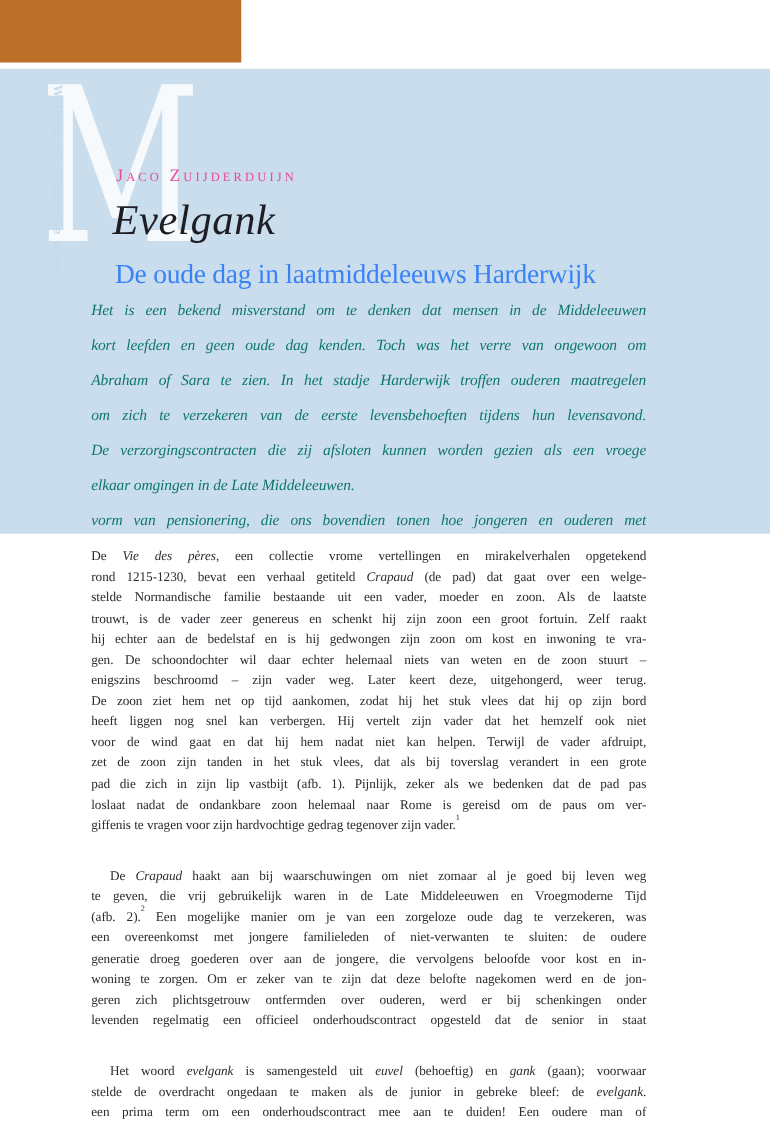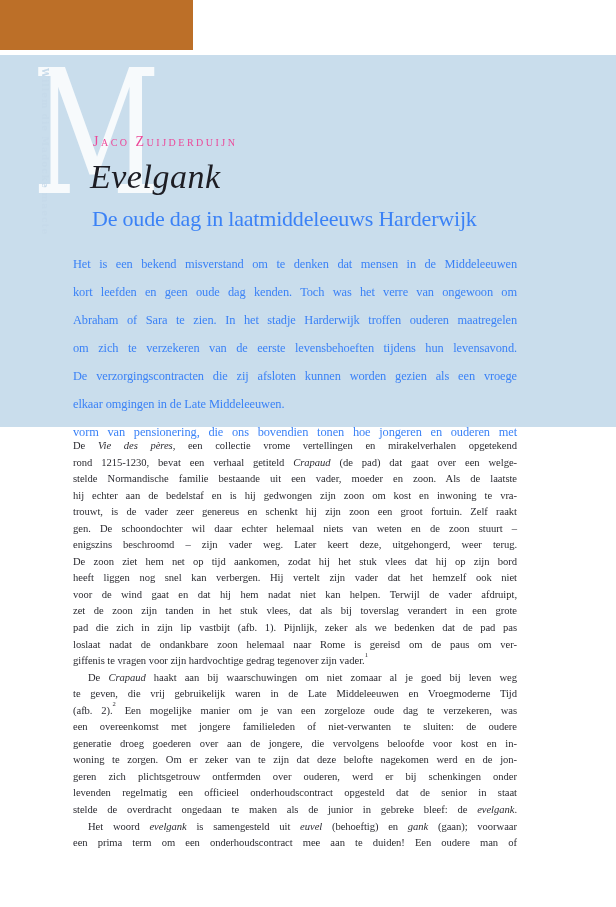--- a/index.html
+++ b/index.html
@@ -25,37 +25,37 @@
   .title{
     position:absolute;left:90px;top:158px;
     font-style:italic;font-size:34px;color:#1d1d24;letter-spacing:0.5px;
   }
   .subtitle{
     position:absolute;left:92px;top:206px;
     font-size:22px;color:#3b82f6;letter-spacing:-0.2px;
   }
 
   .intro{
-    position:absolute;left:73px;top:250px;width:444px;
-    font-size:12.4px;line-height:28px;color:#3b82f6;letter-spacing:-0.1px;
+    position:absolute;left:73px;top:234px;width:444px;
+    font-size:12.4px;line-height:28px;color:#0f766e;letter-spacing:-0.1px;font-style:italic;
   }
   .intro .iline{
     text-align:justify;text-align-last:justify;white-space:nowrap;
   }
   .intro .iline.left{text-align-last:left;}
 
   .body-text{
     position:absolute;left:73px;top:438px;width:444px;
     font-size:10.6px;line-height:16.55px;color:#2b2b31;letter-spacing:-0.05px;
   }
   .body-text .bline{
     text-align:justify;text-align-last:justify;white-space:nowrap;
   }
   .body-text .bline.left{text-align-last:left;}
-  .body-text .bline.indent{text-indent:15px;}
+  .body-text .bline.indent{text-indent:15px;margin-top:24px;}
   .it{font-style:italic;}
   sup{font-size:0.62em;line-height:0;position:relative;top:-0.45em;}
 </style>
 </head>
 <body>
 
 <div class="page">
 
   <div class="accent-bar" style="background: rgb(188, 111, 40);"></div>
   <div class="header-bg" style="background: rgb(201, 221, 236);"></div>
@@ -79,37 +79,37 @@
       <div class="iline">om zich te verzekeren van de eerste levensbehoeften tijdens hun levensavond.</div>
       <div class="iline">De verzorgingscontracten die zij afsloten kunnen worden gezien als een vroege</div>
       <div class="iline left">elkaar omgingen in de Late Middeleeuwen.</div>
       <div class="iline">vorm van pensionering, die ons bovendien tonen hoe jongeren en ouderen met</div>
     </div>
 
   <div class="body-text">
       <div class="bline"><span>De </span><span class="it">Vie des pères</span><span>, een collectie vrome vertellingen en mirakelverhalen opgetekend</span></div>
       <div class="bline"><span>rond 1215-1230, bevat een verhaal getiteld </span><span class="it">Crapaud</span><span> (de pad) dat gaat over een welge-</span></div>
       <div class="bline"><span>stelde Normandische familie bestaande uit een vader, moeder en zoon. Als de laatste</span></div>
+      <div class="bline"><span>trouwt, is de vader zeer genereus en schenkt hij zijn zoon een groot fortuin. Zelf raakt</span></div>
       <div class="bline"><span>hij echter aan de bedelstaf en is hij gedwongen zijn zoon om kost en inwoning te vra-</span></div>
-      <div class="bline"><span>trouwt, is de vader zeer genereus en schenkt hij zijn zoon een groot fortuin. Zelf raakt</span></div>
       <div class="bline"><span>gen. De schoondochter wil daar echter helemaal niets van weten en de zoon stuurt –</span></div>
       <div class="bline"><span>enigszins beschroomd – zijn vader weg. Later keert deze, uitgehongerd, weer terug.</span></div>
       <div class="bline"><span>De zoon ziet hem net op tijd aankomen, zodat hij het stuk vlees dat hij op zijn bord</span></div>
       <div class="bline"><span>heeft liggen nog snel kan verbergen. Hij vertelt zijn vader dat het hemzelf ook niet</span></div>
       <div class="bline"><span>voor de wind gaat en dat hij hem nadat niet kan helpen. Terwijl de vader afdruipt,</span></div>
       <div class="bline"><span>zet de zoon zijn tanden in het stuk vlees, dat als bij toverslag verandert in een grote</span></div>
       <div class="bline"><span>pad die zich in zijn lip vastbijt (afb. 1). Pijnlijk, zeker als we bedenken dat de pad pas</span></div>
       <div class="bline"><span>loslaat nadat de ondankbare zoon helemaal naar Rome is gereisd om de paus om ver-</span></div>
       <div class="bline left"><span>giffenis te vragen voor zijn hardvochtige gedrag tegenover zijn vader.</span><sup>1</sup></div>
       <div class="bline indent"><span>De </span><span class="it">Crapaud</span><span> haakt aan bij waarschuwingen om niet zomaar al je goed bij leven weg</span></div>
       <div class="bline"><span>te geven, die vrij gebruikelijk waren in de Late Middeleeuwen en Vroegmoderne Tijd</span></div>
       <div class="bline"><span>(afb. 2).</span><sup>2</sup><span> Een mogelijke manier om je van een zorgeloze oude dag te verzekeren, was</span></div>
       <div class="bline"><span>een overeenkomst met jongere familieleden of niet-verwanten te sluiten: de oudere</span></div>
       <div class="bline"><span>generatie droeg goederen over aan de jongere, die vervolgens beloofde voor kost en in-</span></div>
       <div class="bline"><span>woning te zorgen. Om er zeker van te zijn dat deze belofte nagekomen werd en de jon-</span></div>
       <div class="bline"><span>geren zich plichtsgetrouw ontfermden over ouderen, werd er bij schenkingen onder</span></div>
       <div class="bline"><span>levenden regelmatig een officieel onderhoudscontract opgesteld dat de senior in staat</span></div>
+      <div class="bline indent"><span>Het woord </span><span class="it">evelgank</span><span> is samengesteld uit </span><span class="it">euvel</span><span> (behoeftig) en </span><span class="it">gank</span><span> (gaan); voorwaar</span></div>
       <div class="bline"><span>stelde de overdracht ongedaan te maken als de junior in gebreke bleef: de </span><span class="it">evelgank</span><span>.</span></div>
-      <div class="bline indent"><span>Het woord </span><span class="it">evelgank</span><span> is samengesteld uit </span><span class="it">euvel</span><span> (behoeftig) en </span><span class="it">gank</span><span> (gaan); voorwaar</span></div>
       <div class="bline"><span>een prima term om een onderhoudscontract mee aan te duiden! Een oudere man of</span></div>
     </div>
 
 </div>
 
 </body></html>

